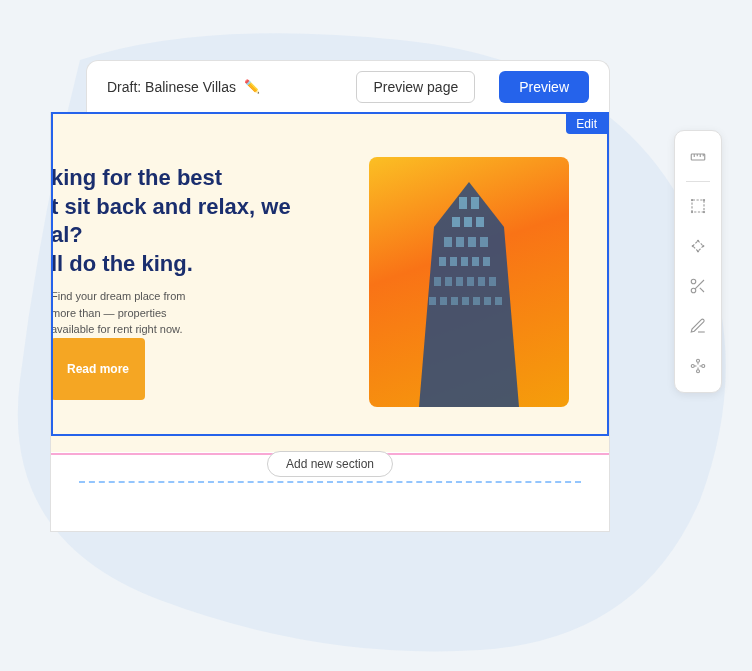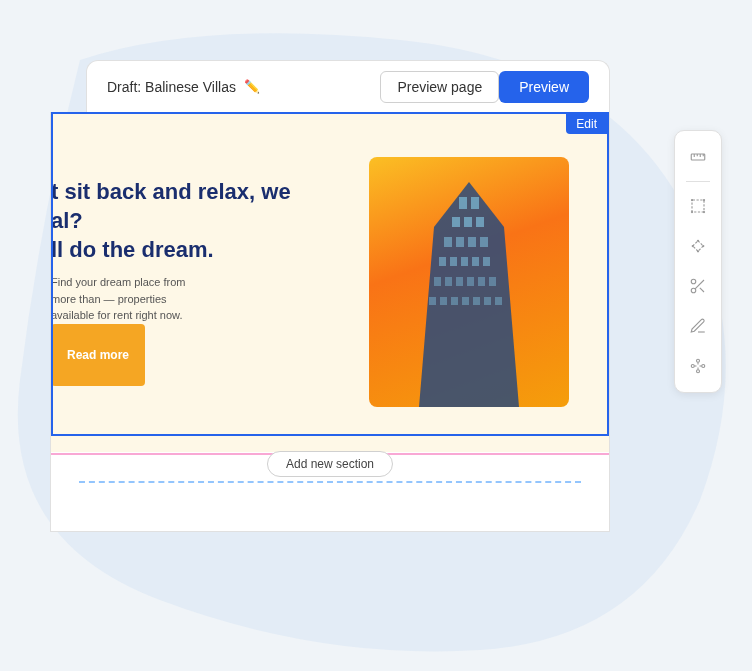--- a/index.html
+++ b/index.html
@@ -54,21 +54,21 @@
       font-size: 14px;
       font-weight: 500;
     }
     .edit-icon-title {
       color: #888;
       font-size: 13px;
     }
     .top-bar-actions {
       display: flex;
       align-items: center;
-      gap: 0;
+      gap: 24px;
     }
     .btn-preview {
       background: #fff;
       border: 1px solid #d0d0d0;
       border-radius: 6px;
       padding: 7px 16px;
       font-size: 14px;
       color: #333;
       cursor: pointer;
     }
@@ -278,23 +278,24 @@
 
   <div class="page-editor">
 
     <div class="section-outline">
       <div class="edit-badge">Edit</div>
     </div>
 
     <div class="hero-section">
       <div class="hero-text">
         <div class="hero-heading">
+          <div>king for the best</div>
           <div>t sit back and relax, we</div>
           <div>al?</div>
-          <div>ll do the dream.</div>
+          <div>ll do the king.</div>
         </div>
         <p class="hero-subtext">Find your dream place from more than — properties available for rent right now.</p>
         <button class="btn-read-more">Read more</button>
       </div>
 
       <div class="hero-image">
 
         <svg width="130" height="230" viewBox="0 0 130 230" xmlns="http://www.w3.org/2000/svg">
 
           <polygon points="65,5 100,50 115,230 15,230 30,50" fill="#2a4a7a" opacity="0.85"></polygon>

